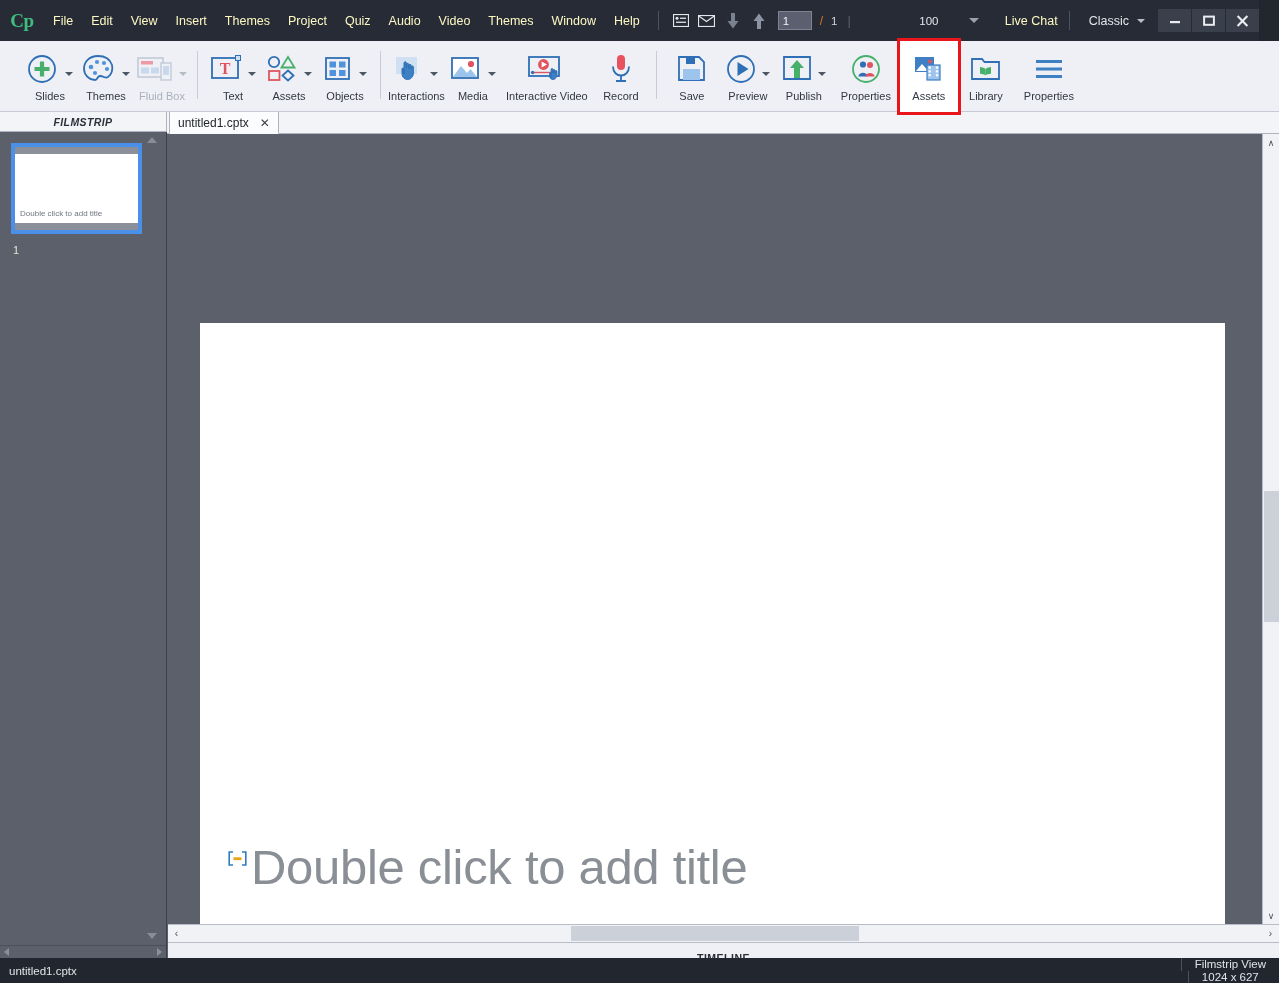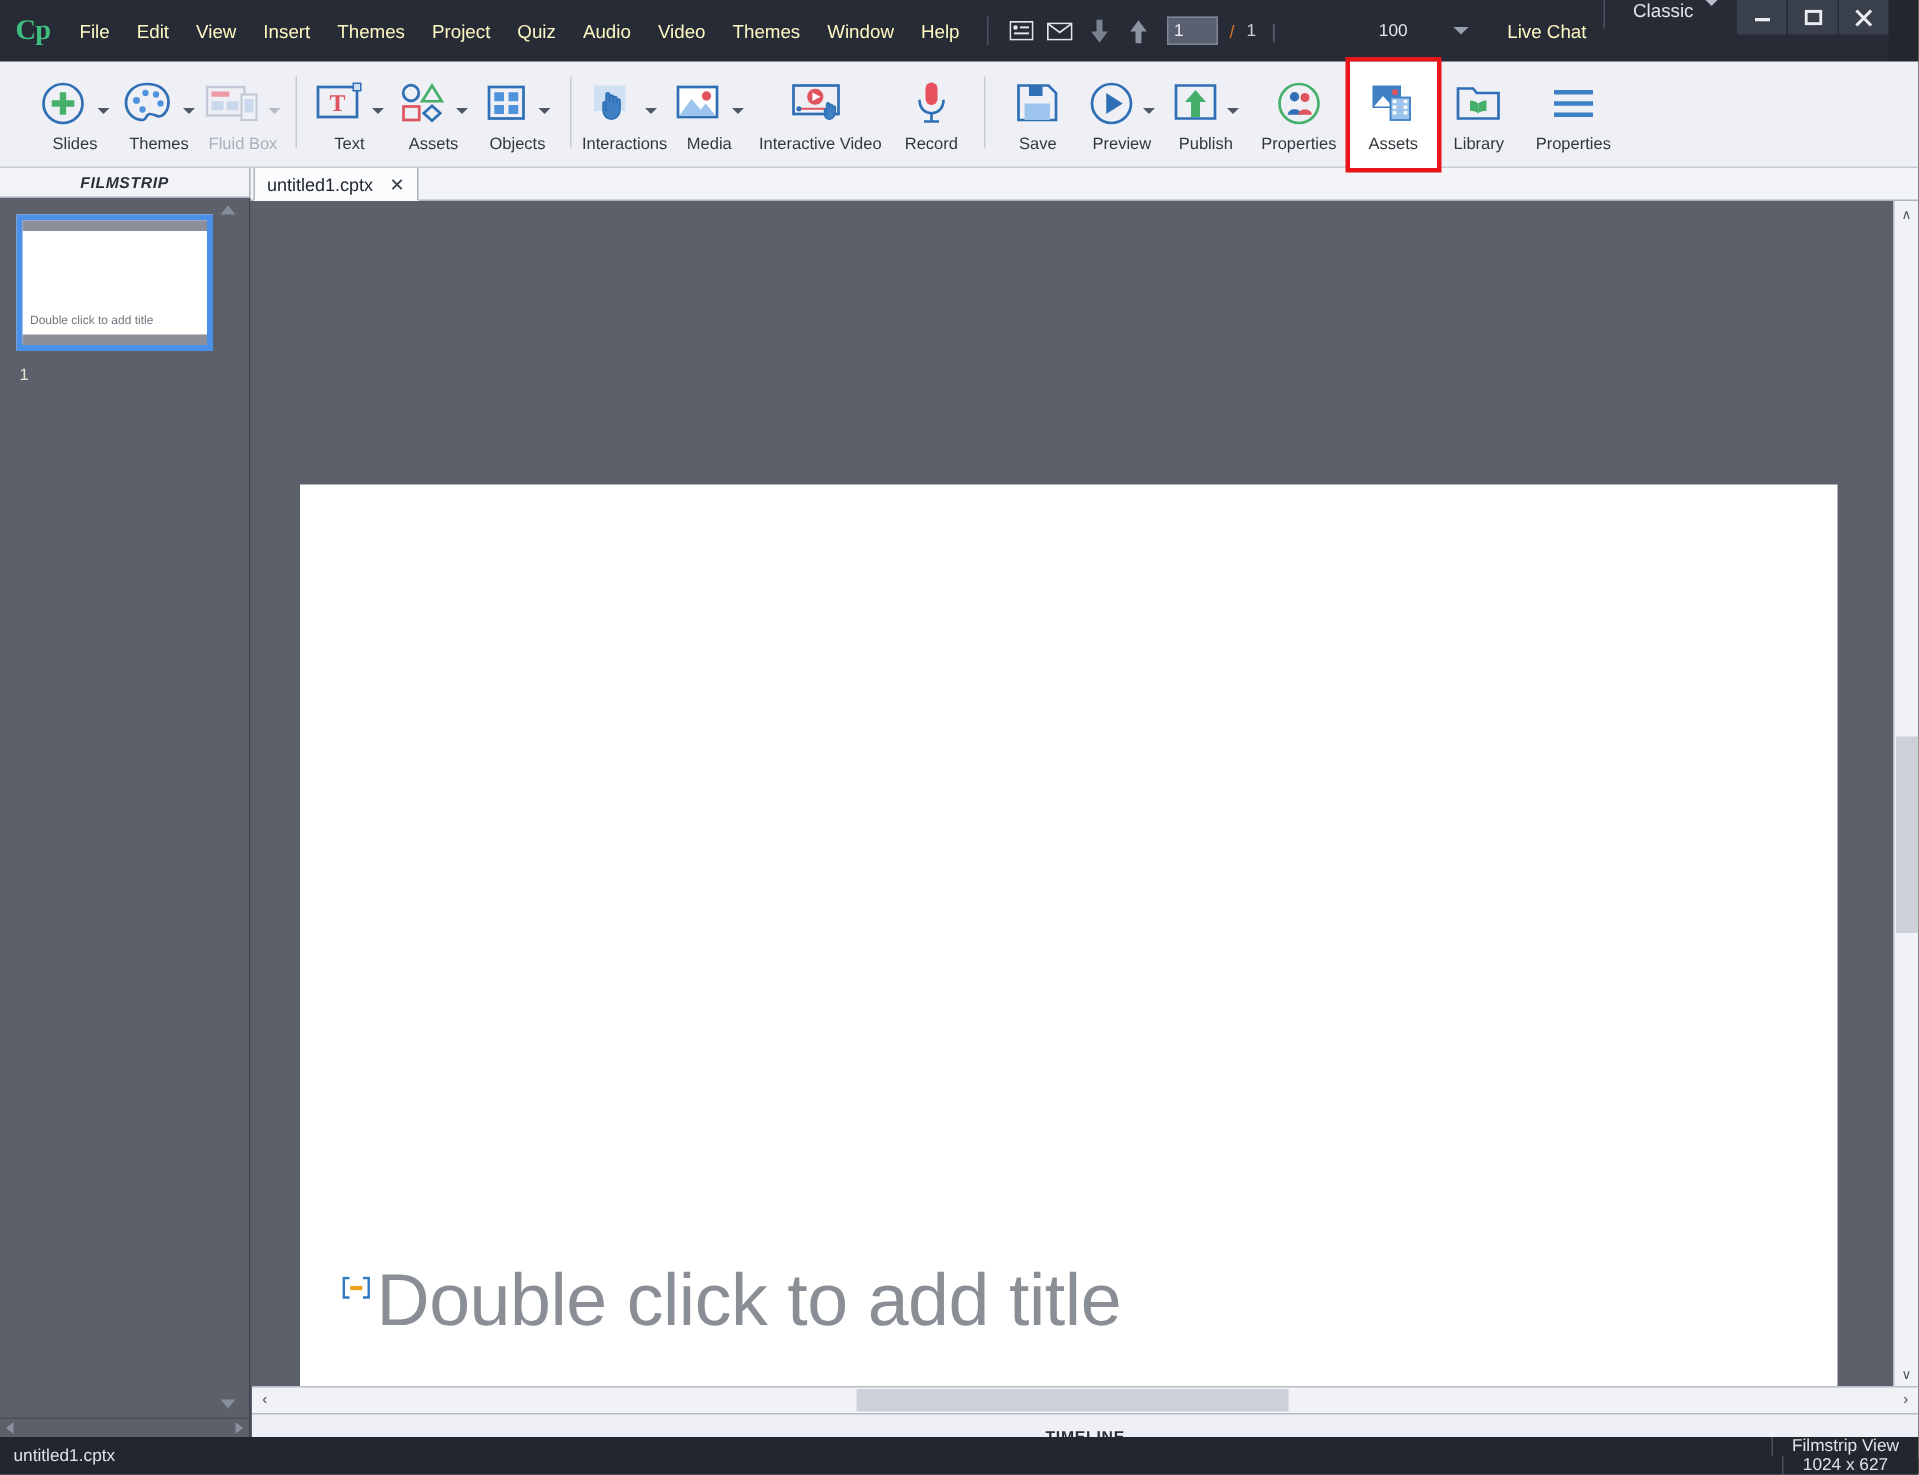--- a/index.html
+++ b/index.html
@@ -51,21 +51,21 @@
   .mb-total { color: #cfd3da; font-size: 11.5px; }
   .mb-pipe { color: #5a6070; font-size: 13px; margin: 0 10px; }
   .zoom-val { color: #e3e6ea; font-size: 11.5px; width: 56px; text-align: center; padding-left:4px;margin-left:38px;}
   .zoom-caret {
     width: 0; height: 0;
     border-left: 5px solid transparent; border-right: 5px solid transparent;
     border-top: 5px solid #9aa1ae;
     margin-left: 14px;
   }
   .live-chat { color: #fef9c3; font-size: 12.5px; margin-left: 26px; cursor: default;}
-  .mb-right { margin-left: auto; display: flex; height: 41px; }
+  .mb-right { margin-left: auto; display: flex; align-items: center; height: 41px; }
   .classic-label { color: #e3e6ea; font-size: 12.5px; margin-left: 10px; }
   .classic-caret {
     width: 0; height: 0;
     border-left: 4px solid transparent; border-right: 4px solid transparent;
     border-top: 4px solid #b8bec9; margin-left: 8px; margin-right: 12px;
   }
   .wbtn {
     width: 33px; height: 23px; margin-left: 1px;
     display: flex; align-items: center; justify-content: center;
     background: #3a3f4c; color: #e9ecf0; font-size: 12px; cursor: default;

